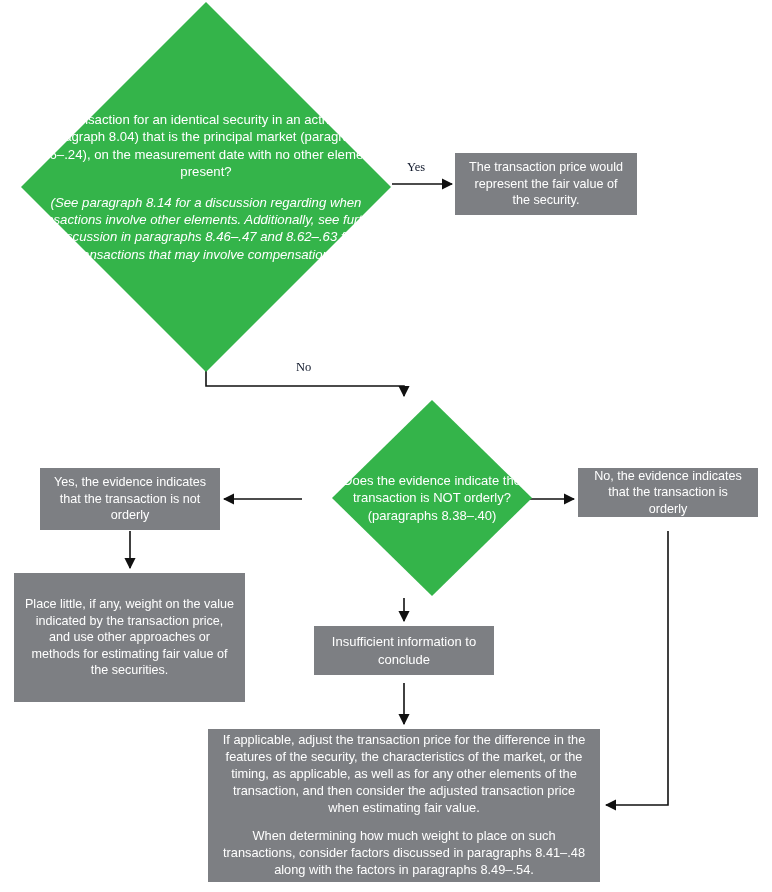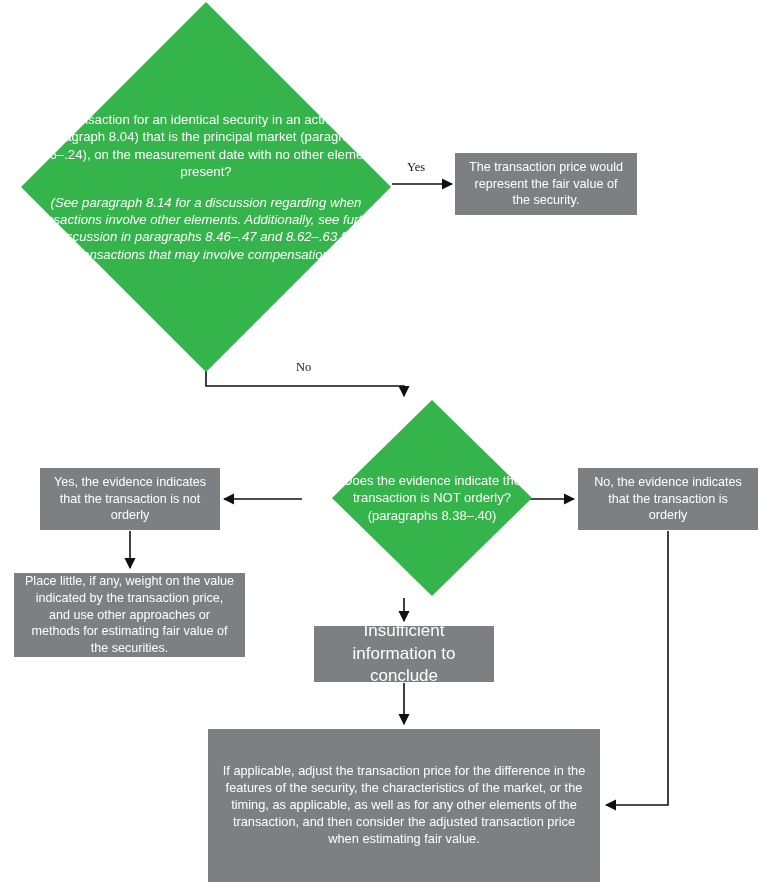--- a/index.html
+++ b/index.html
@@ -79,23 +79,23 @@
     margin-top: 13px;
   }
   
   #d1 { left: 21px;  top: 2px;   width: 370px; height: 370px; font-size: 13.2px; }
   #d1 .dtext { padding: 0 52px; }
   #d2 { left: 304px; top: 400px; width: 200px; height: 196px; font-size: 13px; margin-left: 28px; }
   #d2 .dtext { padding: 0 26px; }
 
   #p-yes-right { left: 455px; top: 153px; width: 182px; height: 62px; font-size: 12.6px; }
   #p-not-orderly { left: 40px; top: 468px; width: 180px; height: 62px; font-size: 12.6px; }
-  #p-orderly { left: 578px; top: 468px; width: 180px; height: 62px; font-size: 12.6px; }
-  #p-place-little { left: 14px; top: 573px; width: 231px; height: 84px; font-size: 12.6px; }
-  #p-insufficient { left: 314px; top: 626px; width: 180px; height: 56px; font-size: 17px; }
+  #p-orderly { left: 578px; top: 468px; width: 180px; height: 49px; font-size: 12.6px; }
+  #p-place-little { left: 14px; top: 573px; width: 231px; height: 129px; font-size: 12.6px; }
+  #p-insufficient { left: 314px; top: 626px; width: 180px; height: 49px; font-size: 13px; }
   #p-adjust { left: 208px; top: 729px; width: 392px; height: 153px; font-size: 12.8px; padding: 10px 12px; }
 </style>
 </head>
 <body>
 
 <div id="canvas">
 
   <svg class="svg-layer" viewBox="0 0 772 892" xmlns="http://www.w3.org/2000/svg">
     <defs>
       <marker id="arrow" viewBox="0 0 10 10" refX="9" refY="5" markerWidth="7" markerHeight="7" orient="auto-start-reverse">
@@ -156,15 +156,16 @@
   <div class="node process" id="p-place-little">
     <div>Place little, if any, weight on the value indicated by the transaction price, and use other approaches or methods for estimating fair value of the securities.</div>
   </div>
 
   <div class="node process" id="p-insufficient">
     <div>Insufficient information to conclude</div>
   </div>
 
   <div class="node process" id="p-adjust">
     <div class="para">If applicable, adjust the transaction price for the difference in the features of the security, the characteristics of the market, or the timing, as applicable, as well as for any other elements of the transaction, and then consider the adjusted transaction price when estimating fair value.</div>
+    <div class="para">When determining how much weight to place on such transactions, consider factors discussed in paragraphs 8.41–.48 along with the factors in paragraphs 8.49–.54.</div>
   </div>
 
 </div>
 
 </body></html>

